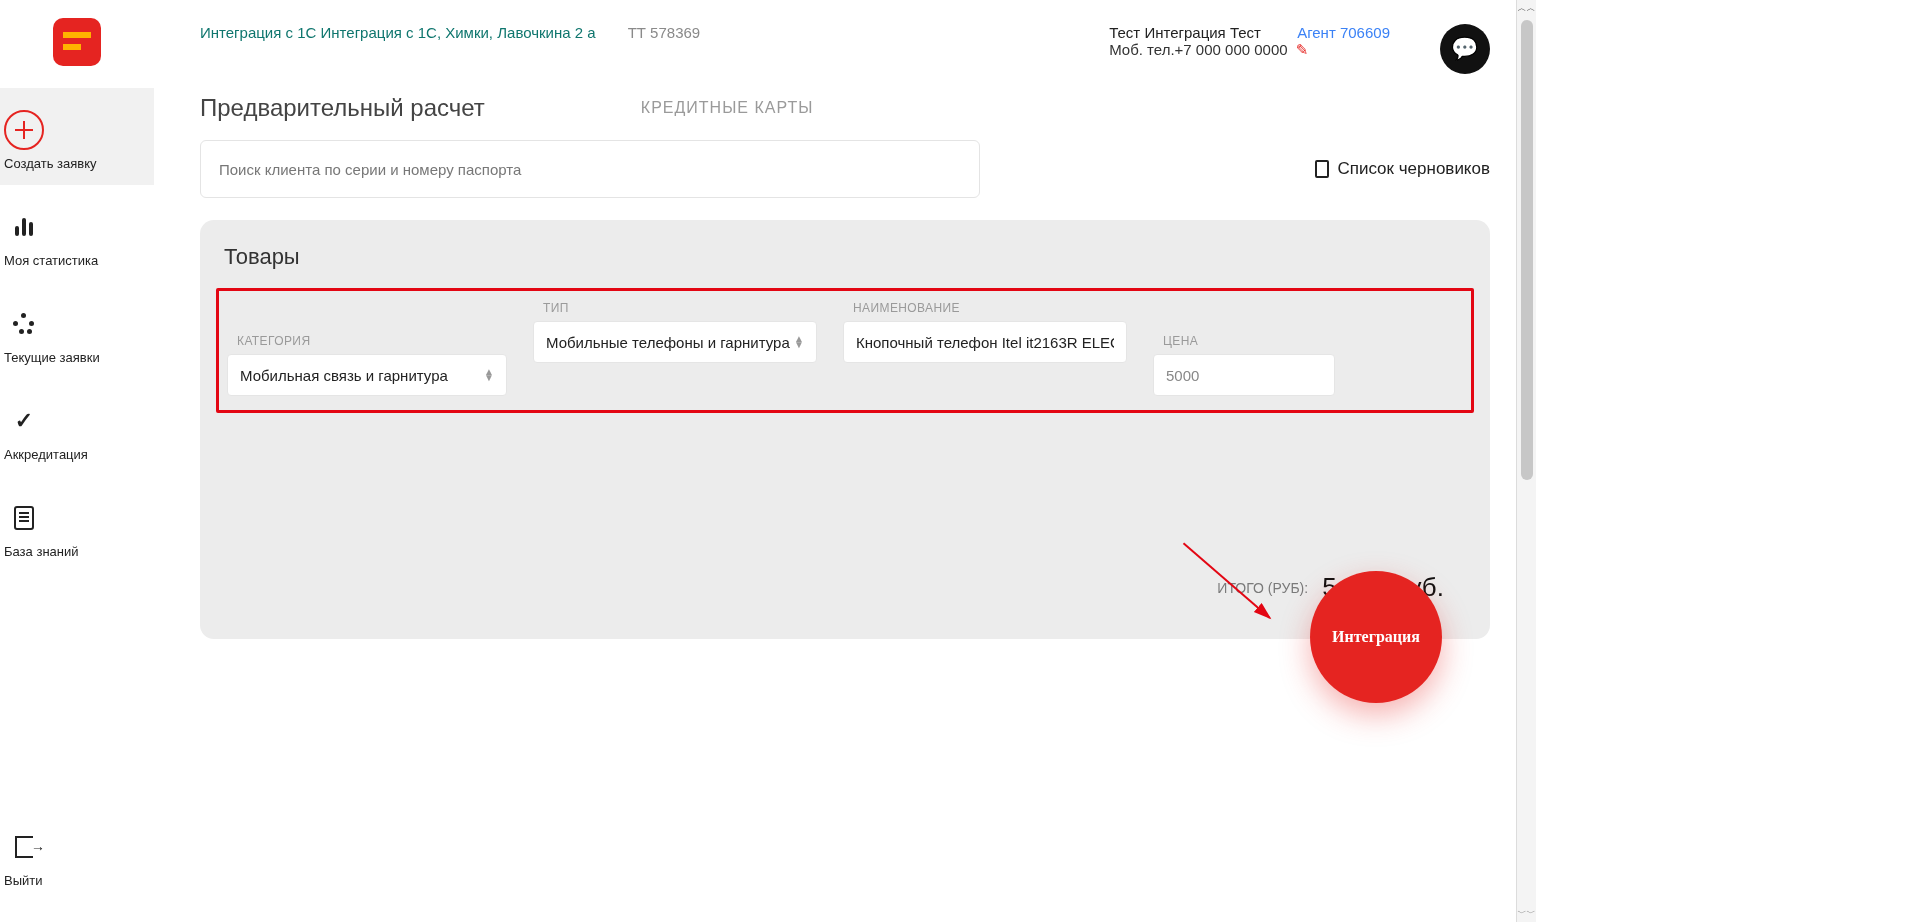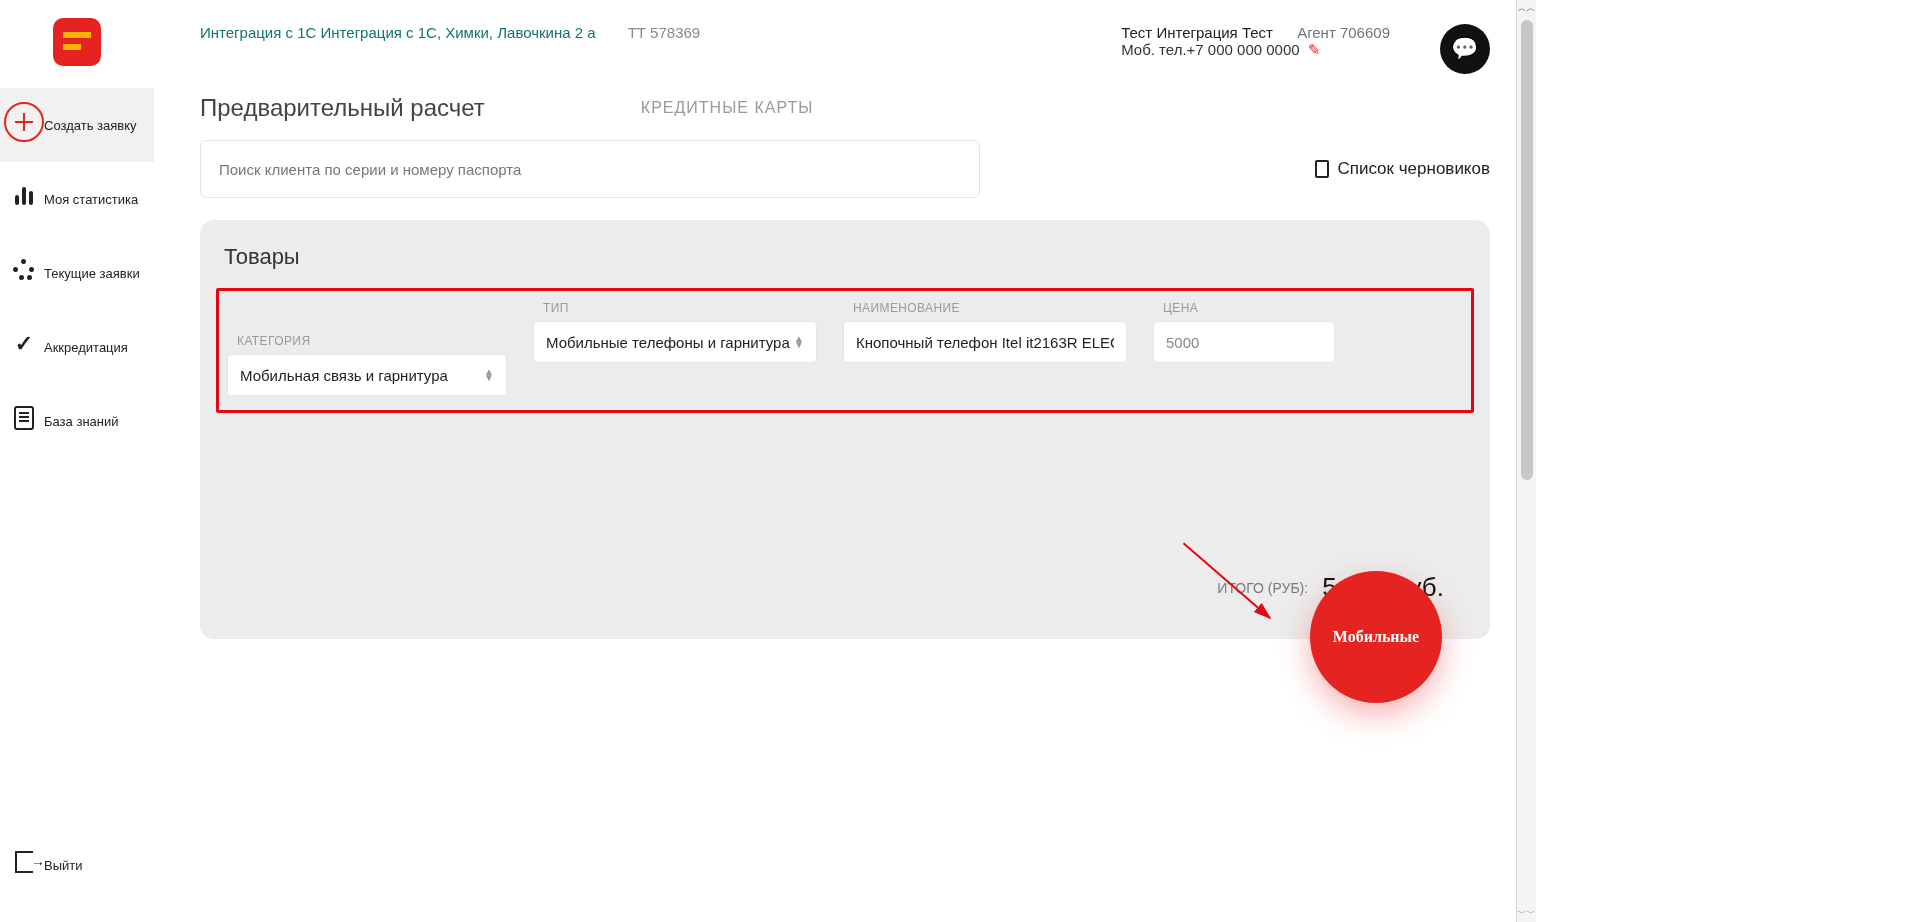--- a/index.html
+++ b/index.html
@@ -37,22 +37,23 @@
     position: absolute;
     left: 10px; right: 10px;
     height: 6px;
     background: #ffb300;
   }
   .logo::before { top: 14px; }
   .logo::after { top: 26px; width: 18px; }
   .nav-item {
     width: 100%;
     display: flex;
-    align-items: center;
-    padding: 14px 4px 14px;
+    flex-direction: column;
+    align-items: flex-start;
+    padding: 22px 4px 14px;
     font-size: 13px;
     color: #222;
     cursor: pointer;
   }
   .nav-item.active { background: #f1f1f1; }
   .nav-icon {
     width: 40px; height: 40px;
     display: flex; align-items: center; justify-content: center;
     margin-bottom: 6px;
   }
@@ -120,21 +121,21 @@
     font-size: 15px;
     color: #8a8a8a;
     margin-left: 12px;
   }
   .header-right {
     margin-left: auto;
     font-size: 15px;
     color: #222;
     text-align: left;
   }
-  .header-agent { color: #737373; margin-left: 20px; }
+  .header-agent { color: #3b82f6; margin-left: 32px; }
   .header-phone { color: #333; }
   .edit-icon { color: #e52421; font-size: 15px; margin-left: 4px; cursor:pointer; }
   .chat-btn {
     width: 50px; height: 50px;
     background: #111;
     border-radius: 50%;
     display:flex;align-items:center;justify-content:center;
     margin-left: 30px;
     cursor:pointer;
   }
@@ -196,21 +197,21 @@
     border:1px solid #e5e5e5;
     border-radius:4px;
     padding:0 12px;
     font-size:15px;
     display:flex;align-items:center;justify-content:space-between;
     color:#222;
   }
   .field.category{ width:280px;margin-top:33px;}
   .field.type{ width:284px;}
   .field.name{ width:284px;}
-  .field.price{ width:182px;}
+  .field.price{ width:182px;justify-content:flex-end;}
   .select-caret{color:#999;font-size:10px;display:flex;flex-direction:column;line-height:6px;}
   .field-control.price-ctrl{color:#888;}
   .field-control input { border:none; outline:none; width:100%; font-size:15px; font-family:inherit; color:#222; background:transparent; }
 
   
   .total-row {
     position:absolute; right:46px; bottom:36px;
     display:flex; align-items:center; gap:14px;
     font-size:14px; color:#7a7a7a;
   }
@@ -392,21 +393,21 @@
       <svg class="arrow-annotation" width="120" height="80">
         <defs>
           <marker id="ah" markerWidth="10" markerHeight="10" refX="8" refY="3" orient="auto">
             <path d="M0,0 L0,6 L9,3 z" fill="#e30613"></path>
           </marker>
         </defs>
         <line x1="5" y1="5" x2="105" y2="60" stroke="#e30613" stroke-width="2" marker-end="url(#ah)"></line>
       </svg>
 
       <div class="calc-btn">
-        <span>Мобильные</span>
+        <span>Интеграция</span>
       </div>
     </div>
 
   </div>
 
   <div class="outer-scroll">
     <span>︿︿</span>
     <div class="scroll-thumb" style="top:20px;"></div>
     <span>﹀﹀</span>
   </div>

